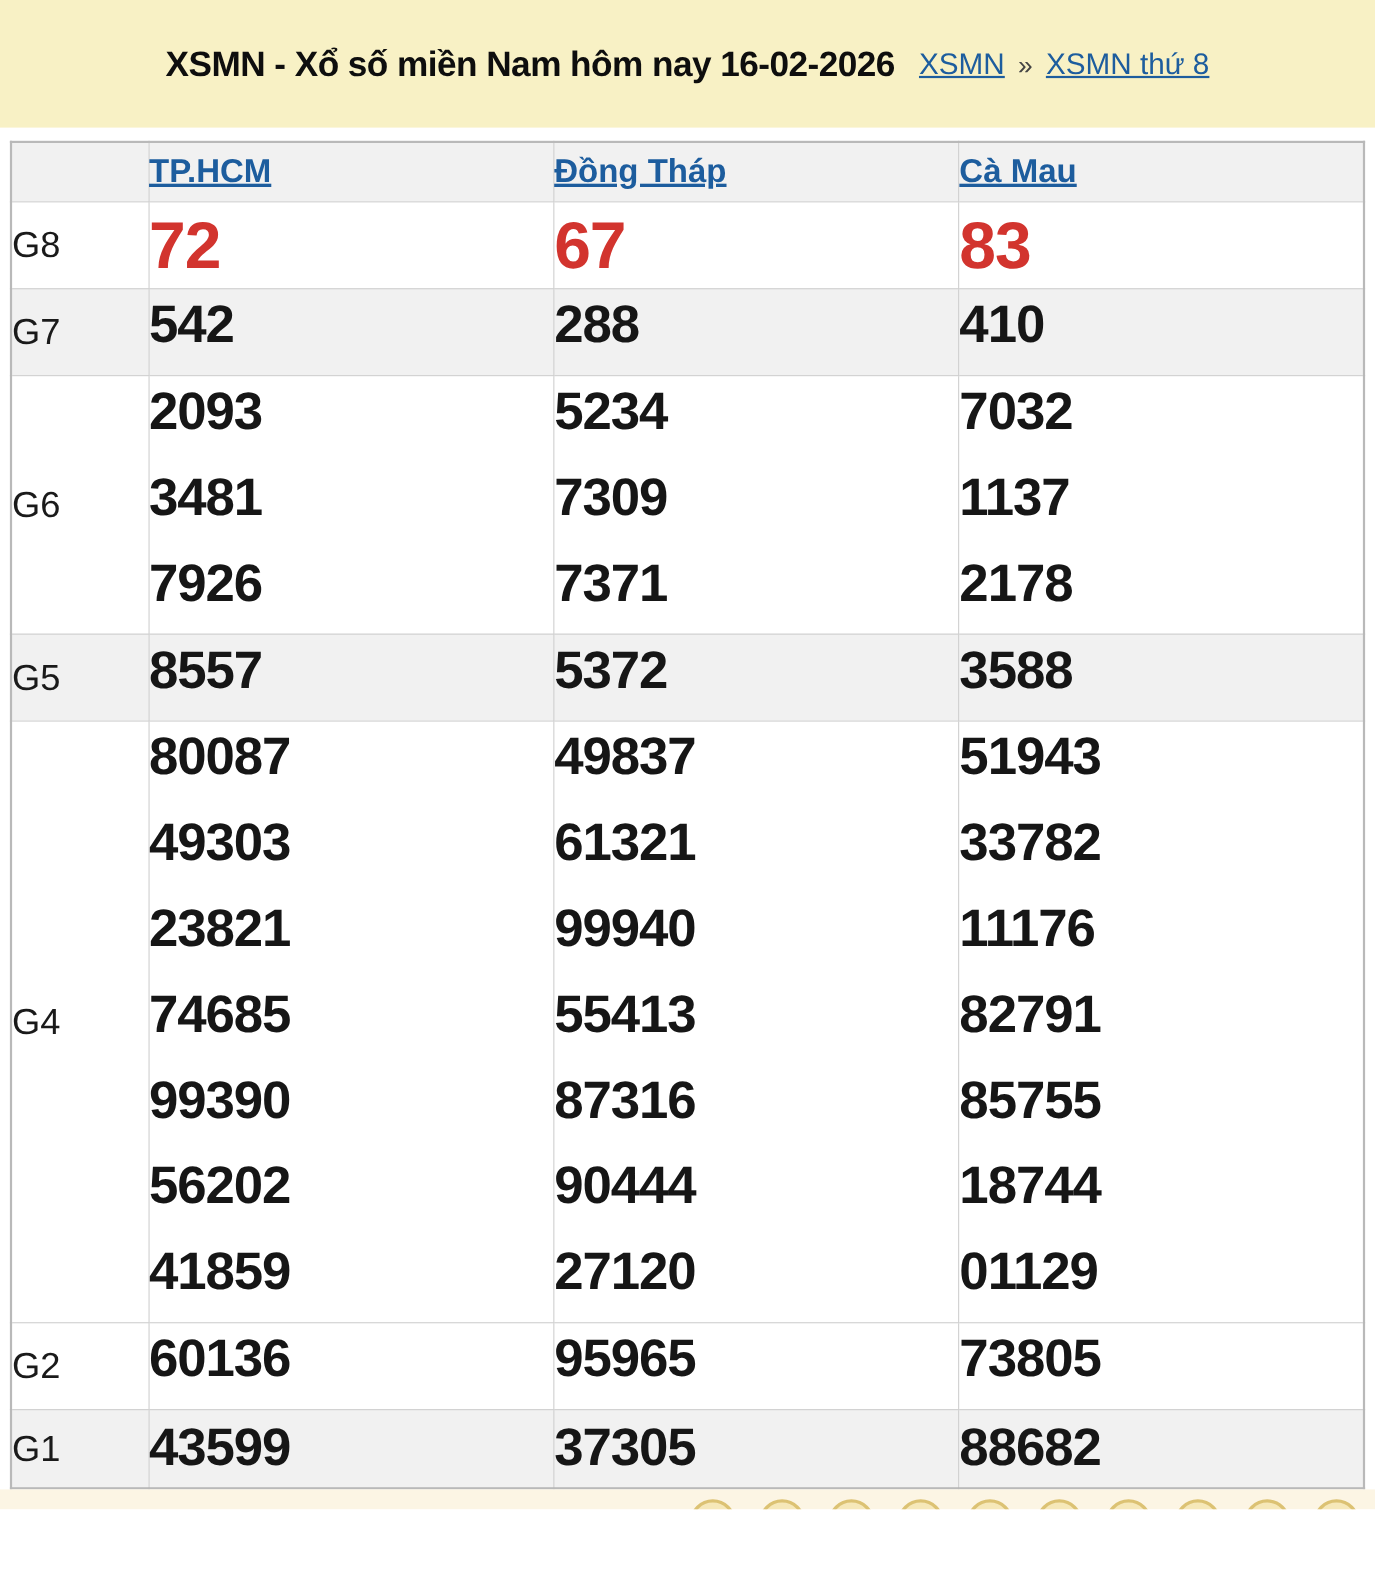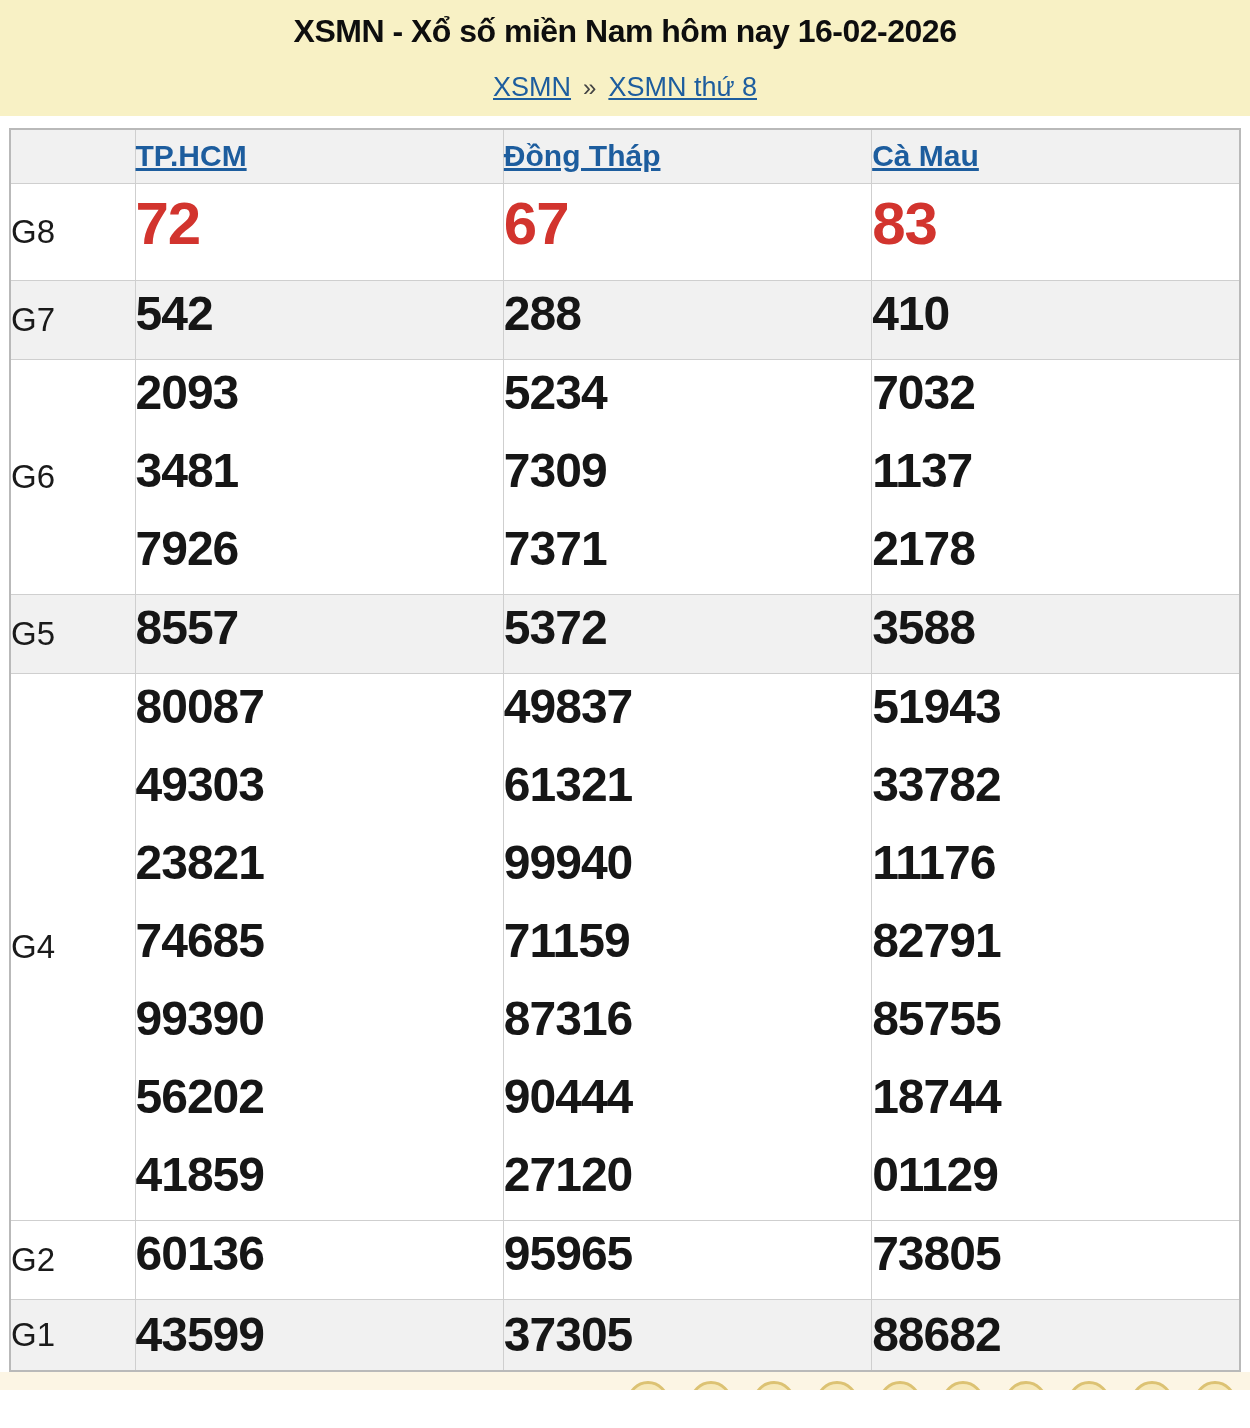--- a/index.html
+++ b/index.html
@@ -16,32 +16,32 @@
     margin: 0; padding: 0;
     width: 1250px; height: 1428px;
     overflow: hidden;
     background: #ffffff;
     font-family: "Liberation Sans", "DejaVu Sans", sans-serif;
   }
   
   .banner {
     width: 100%; height: 116px;
     background: var(--banner);
-    display: flex; flex-direction: column;
+    display: flex; flex-direction: row;
     align-items: center; justify-content: center;
     gap: 22px;
   }
   .banner h1 {
     margin: 0;
     font-size: 32px; font-weight: 700; color: #0e0e0e;
     letter-spacing: -0.5px;
   }
   .crumbs {
     font-size: 27px; color: #333;
-    display: flex; align-items: center; gap: 12px;
+    display: flex; align-items: flex-end; gap: 12px;
   }
   .crumbs a {
     color: var(--blue);
     text-decoration: underline;
     cursor: pointer;
   }
   .crumb-sep { color: #444; font-size: 24px; }
   
   .table-wrap { margin: 12px 9px 0 9px; }
   table.results {
@@ -70,21 +70,21 @@
   td.label-cell {
     font-size: 33px; font-weight: 400; color: #1a1a1a; margin-left: 48px;
   }
   .num-line {
     height: 78px; line-height: 66px;
     font-size: 48px; font-weight: 700;
     letter-spacing: -1px;
     color: var(--ink);
   }
   tr.highlight .num-line { color: var(--red); }
-  tr.row-g8 .num-line { height: 96px; line-height: 80px; font-size: 60px; }
+  tr.row-g8 .num-line { height: 78px; line-height: 80px; font-size: 60px; }
   tr.row-db .num-line { height: 84px; line-height: 84px; font-size: 60px; }
   tr.row-g1 .num-line { height: 70px; line-height: 70px; }
   
   .ball-strip {
     position: relative;
     height: 18px;
     background: #FCF5E4;
     overflow: hidden;
   }
   .ball {
@@ -193,21 +193,21 @@
             <div class="num-line">23821</div>
             <div class="num-line">74685</div>
             <div class="num-line">99390</div>
             <div class="num-line">56202</div>
             <div class="num-line">41859</div>
           </td>
           <td>
             <div class="num-line">49837</div>
             <div class="num-line">61321</div>
             <div class="num-line">99940</div>
-            <div class="num-line">71159</div>
+            <div class="num-line">55413</div>
             <div class="num-line">87316</div>
             <div class="num-line">90444</div>
             <div class="num-line">27120</div>
           </td>
           <td>
             <div class="num-line">51943</div>
             <div class="num-line">33782</div>
             <div class="num-line">11176</div>
             <div class="num-line">82791</div>
             <div class="num-line">85755</div>

